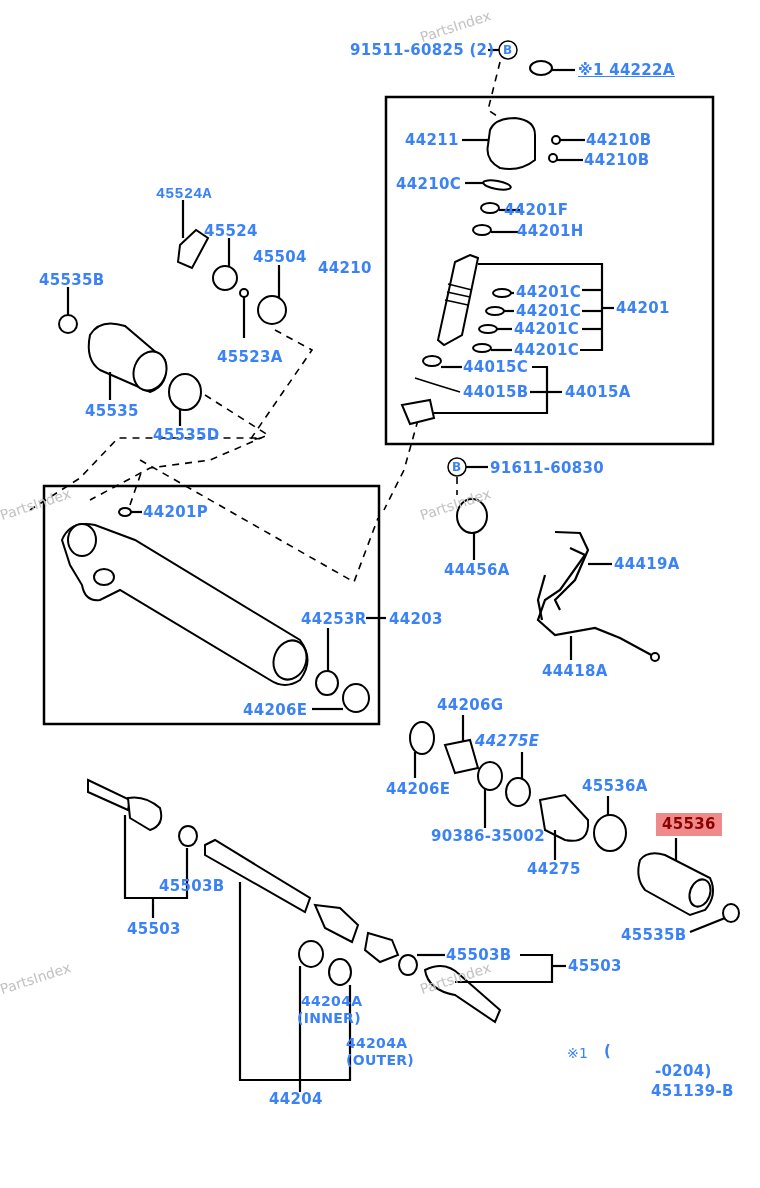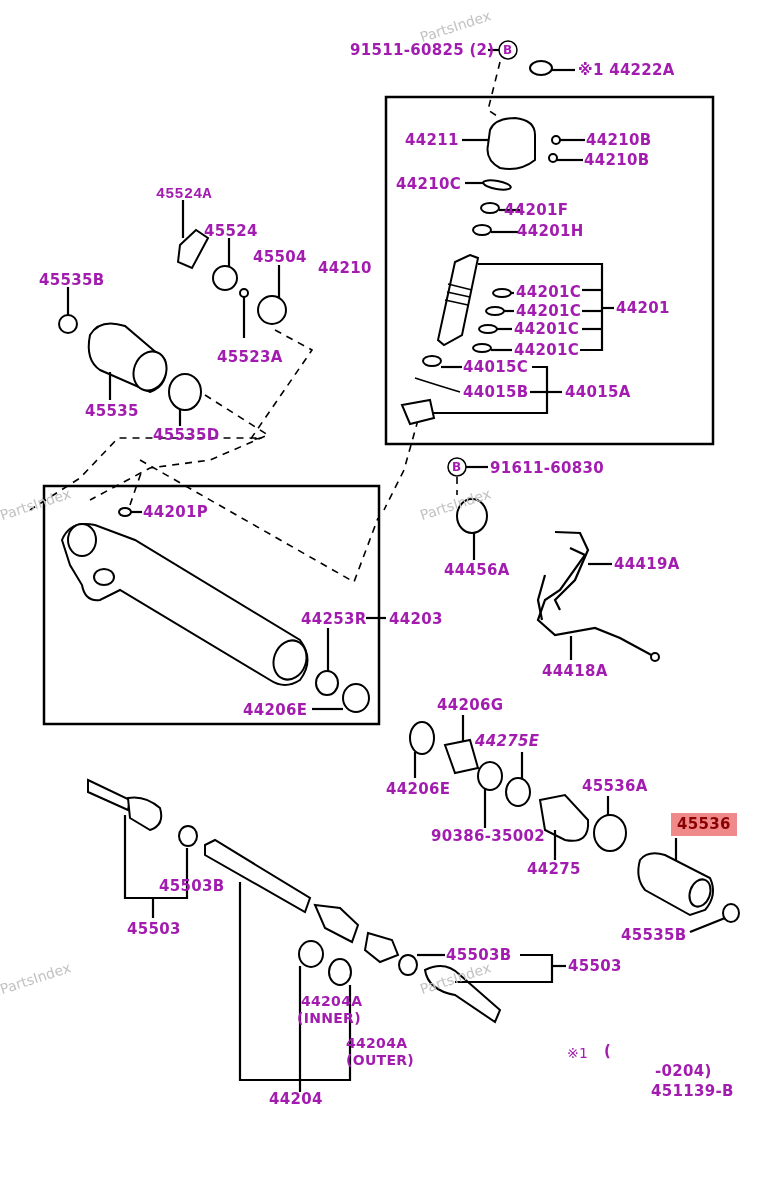--- a/index.html
+++ b/index.html
@@ -1,18 +1,18 @@
 <!DOCTYPE html>
 <html><head>
 <meta charset="utf-8">
 <style>
   html, body { margin:0; padding:0; background:#ffffff; }
   #page { position:relative; width:760px; height:1188px; background:#ffffff; overflow:hidden; font-family:"Liberation Sans", sans-serif; }
   #diagram { position:absolute; left:0; top:0; width:760px; height:1110px; }
-  .lbl { position:absolute; font-family:"DejaVu Sans", sans-serif; font-weight:bold; font-size:15px; color:#a21caf; white-space:nowrap; line-height:1; letter-spacing:0.3px; }
+  .lbl { position:absolute; font-family:"DejaVu Sans", sans-serif; font-weight:bold; font-size:15px; color:#3b82f6; white-space:nowrap; line-height:1; letter-spacing:0.3px; }
   .lbl.small { font-size:14px;margin-left:28px; }
   .lbl.note { font-weight:normal; font-size:14px; }
   .highlight { background:#f08a8a; color:#8b0000; padding:4px 6px; }
   .wm { position:absolute; font-family:"DejaVu Sans", sans-serif; font-size:14px; color:#c2c2c2; transform:rotate(-18deg); transform-origin:left top; white-space:nowrap; }
   #footer { position:absolute; left:0; top:1112px; width:760px; height:76px; background:#666666; color:#fff; display:flex; align-items:center; justify-content:center; font-family:"Liberation Sans", sans-serif; font-size:30px; letter-spacing:0.2px; }
   #footer span { display:inline-block; }
   #footer .gap { width:40px; }
   svg .s { fill:none; stroke:#000; stroke-width:2.2; }
   svg .t { fill:none; stroke:#000; stroke-width:1.5; }
   svg .d { fill:none; stroke:#000; stroke-width:1.6; stroke-dasharray:7 6; }
@@ -168,21 +168,21 @@
   </svg>
 
   <div class="wm" style="left:418px;top:30px;">PartsIndex</div>
   <div class="wm" style="left:-2px;top:508px;">PartsIndex</div>
   <div class="wm" style="left:418px;top:508px;">PartsIndex</div>
   <div class="wm" style="left:-2px;top:982px;">PartsIndex</div>
   <div class="wm" style="left:418px;top:982px;">PartsIndex</div>
 
   <div class="lbl" style="left:350px;top:43px;">91511-60825 (2)</div>
   <div class="lbl" style="left:503px;top:44px;font-size:12px;">B</div>
-  <div class="lbl" style="left:578px;top:63px;">※1 44222A</div>
+  <div class="lbl" style="left:578px;top:63px;text-decoration:underline;">※1 44222A</div>
 
   <div class="lbl" style="left:405px;top:133px;">44211</div>
   <div class="lbl" style="left:586px;top:133px;">44210B</div>
   <div class="lbl" style="left:584px;top:153px;">44210B</div>
   <div class="lbl" style="left:396px;top:177px;">44210C</div>
   <div class="lbl" style="left:504px;top:203px;">44201F</div>
   <div class="lbl" style="left:517px;top:224px;">44201H</div>
   <div class="lbl" style="left:318px;top:261px;">44210</div>
   <div class="lbl" style="left:516px;top:285px;">44201C</div>
   <div class="lbl" style="left:516px;top:304px;">44201C</div>
@@ -211,21 +211,21 @@
   <div class="lbl" style="left:444px;top:563px;">44456A</div>
   <div class="lbl" style="left:614px;top:557px;">44419A</div>
   <div class="lbl" style="left:542px;top:664px;">44418A</div>
 
   <div class="lbl" style="left:437px;top:698px;">44206G</div>
   <div class="lbl" style="left:475px;top:734px;font-style:italic;">44275E</div>
   <div class="lbl" style="left:386px;top:782px;">44206E</div>
   <div class="lbl" style="left:582px;top:779px;">45536A</div>
   <div class="lbl" style="left:431px;top:829px;">90386-35002</div>
   <div class="lbl" style="left:527px;top:862px;">44275</div>
-  <div class="lbl highlight" style="left:671px;top:813px;">45536</div>
+  <div class="lbl highlight" style="left:656px;top:813px;">45536</div>
   <div class="lbl" style="left:621px;top:928px;">45535B</div>
 
   <div class="lbl" style="left:159px;top:879px;">45503B</div>
   <div class="lbl" style="left:127px;top:922px;">45503</div>
   <div class="lbl" style="left:446px;top:948px;">45503B</div>
   <div class="lbl" style="left:568px;top:959px;">45503</div>
   <div class="lbl small" style="left:273px;top:994px;">44204A</div>
   <div class="lbl small" style="left:269px;top:1011px;">(INNER)</div>
   <div class="lbl small" style="left:318px;top:1036px;">44204A</div>
   <div class="lbl small" style="left:318px;top:1053px;">(OUTER)</div>

